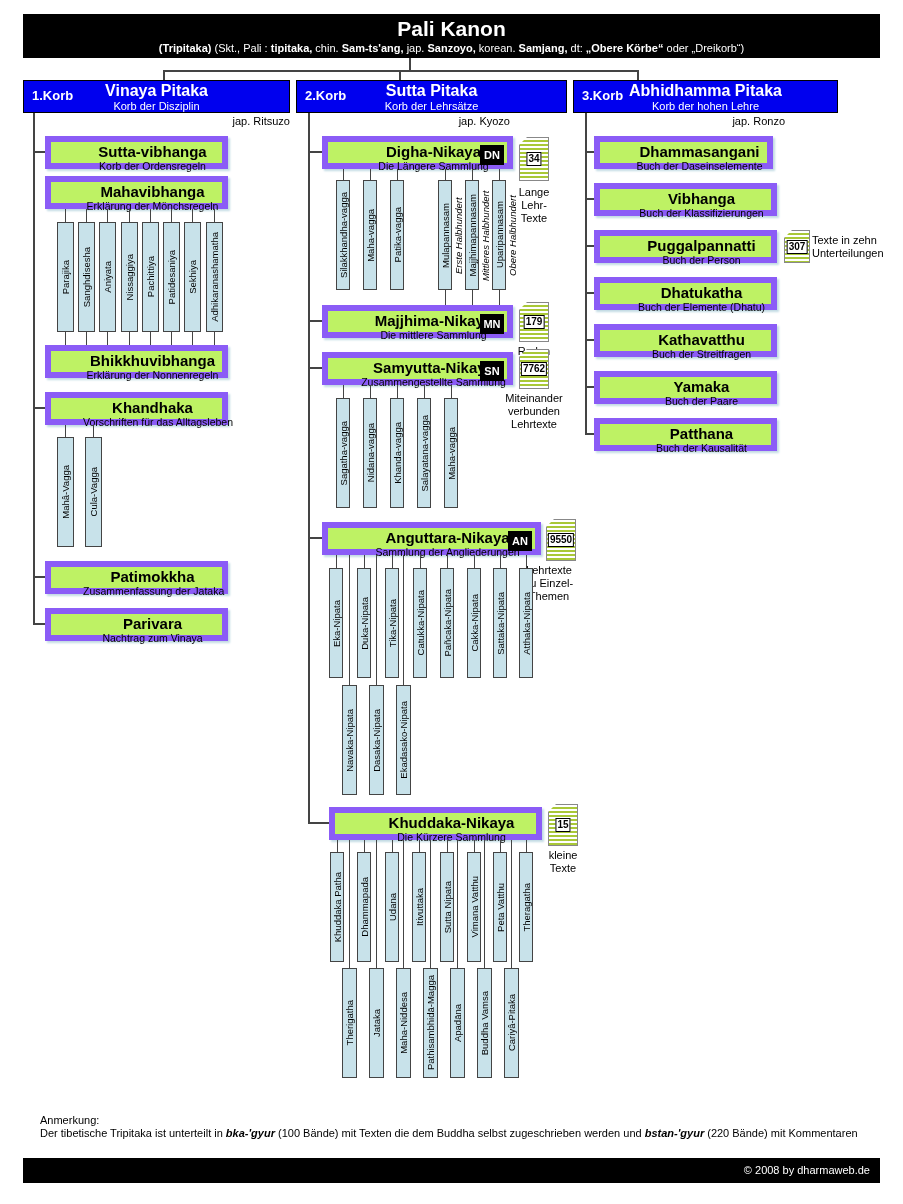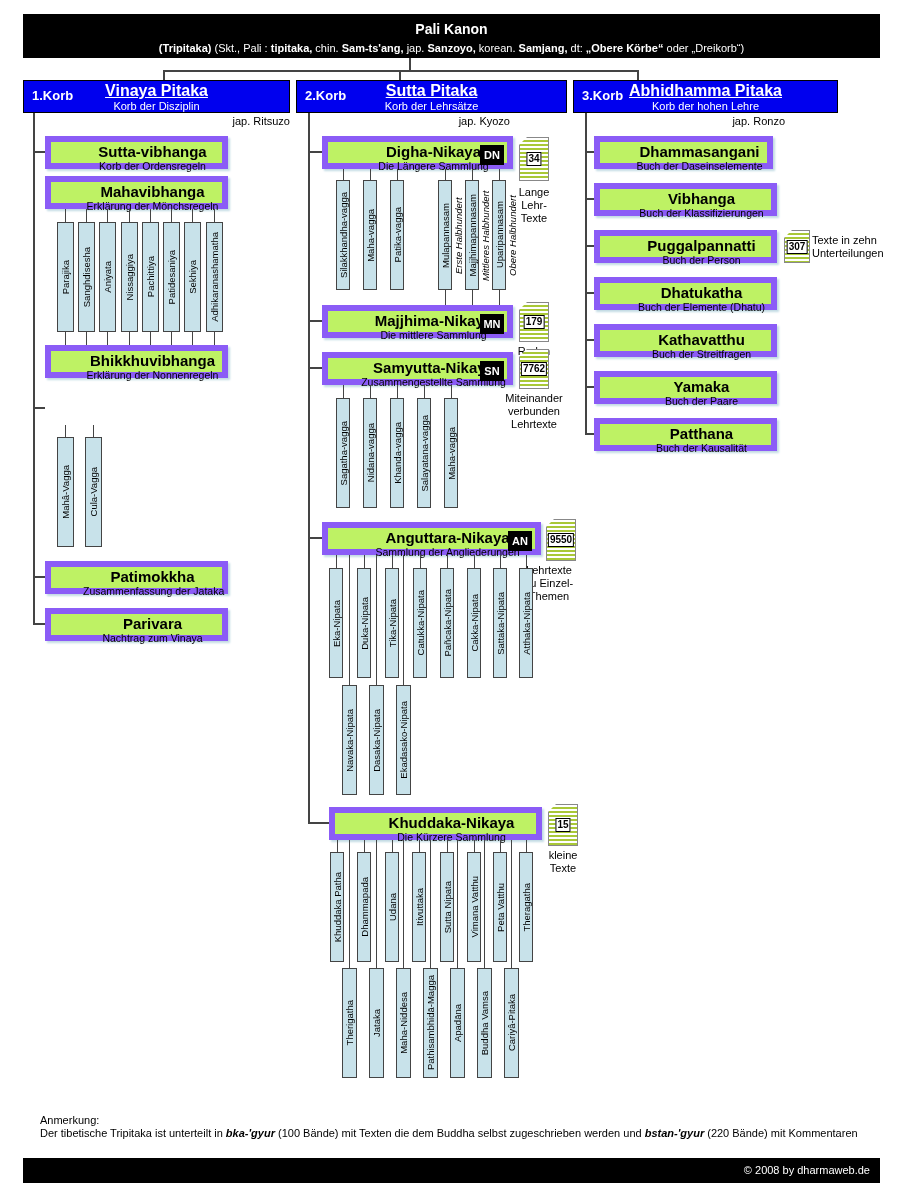--- a/index.html
+++ b/index.html
@@ -1,26 +1,26 @@
 <!DOCTYPE html>
 <html><head>
 <meta charset="utf-8">
 <style>
   * { box-sizing: border-box; margin: 0; padding: 0; }
   body { font-family: "Liberation Sans", sans-serif; background: #fff; }
   #canvas { position: relative; width: 903px; height: 1204px; background: #fff; overflow: hidden; }
   .abs { position: absolute; }
   .titlebar { background: #000; color: #fff; text-align: center; border: 1px solid #000; }
-  .title-main { font-size: 14px; font-weight: bold; line-height: 26px; padding-top: 1px; }
+  .title-main { font-size: 21px; font-weight: bold; line-height: 26px; padding-top: 1px; }
   .title-sub  { font-size: 11px; line-height: 13px; }
   .seg-b { font-weight: bold; }
   .seg-bi { font-weight: bold; font-style: italic; }
   .hdr { background: #0000EE; color: #fff; border: 1px solid #000; }
   .hdr-korb { position: absolute; left: 8px; top: 7px; font-size: 13px; font-weight: bold; }
-  .hdr-title { text-align: center; font-size: 16px; font-weight: bold; line-height: 18px; margin-top: 1px; text-decoration: underline; }
+  .hdr-title { text-align: center; font-size: 16px; font-weight: bold; line-height: 18px; margin-top: 1px; }
   .hdr-sub { text-align: center; font-size: 11px; line-height: 12px; }
   .jap { font-size: 11px; color: #000; text-align: right; }
   .nbox { background: #bef264; border: 6px solid #8b5cf6; text-align: center;
           box-shadow: 2px 2px 2px #c2dbe4; padding-left: 32px; }
   .nbox-title { font-size: 15px; font-weight: bold; line-height: 17px; margin-top: 1px; white-space: nowrap; }
   .nbox-sub { font-size: 10.5px; line-height: 12px; white-space: nowrap; }
   .badge { position: absolute; right: 3px; top: 3px; width: 24px; height: 20px;
            background: #000; color: #fff; font-weight: bold; font-size: 11px;
            border-radius: 0; text-align: center; line-height: 20px; }
   .bar { background: #C8E2EA; border: 1px solid #444; display: flex;
@@ -85,20 +85,24 @@
       <div class="nbox-sub">Korb der Ordensregeln</div>
     </div>
     <div class="nbox abs" style="left: 45px; top: 176px; width: 183px; height: 33px;">
       <div class="nbox-title">Mahavibhanga</div>
       <div class="nbox-sub">Erklärung der Mönchsregeln</div>
     </div>
     <div class="nbox abs" style="left: 45px; top: 345px; width: 183px; height: 33px;">
       <div class="nbox-title">Bhikkhuvibhanga</div>
       <div class="nbox-sub">Erklärung der Nonnenregeln</div>
     </div>
+    <div class="nbox abs" style="left: 45px; top: 392px; width: 183px; height: 33px;">
+      <div class="nbox-title">Khandhaka</div>
+      <div class="nbox-sub">Vorschriften für das Alltagsleben</div>
+    </div>
     <div class="nbox abs" style="left: 45px; top: 561px; width: 183px; height: 33px;">
       <div class="nbox-title">Patimokkha</div>
       <div class="nbox-sub">Zusammenfassung der Jataka</div>
     </div>
     <div class="nbox abs" style="left: 45px; top: 608px; width: 183px; height: 33px;">
       <div class="nbox-title">Parivara</div>
       <div class="nbox-sub">Nachtrag zum Vinaya</div>
     </div>
     <div class="cline" style="left: 65px; top: 209px; width: 1px; height: 13px;"></div>
     <div class="cline" style="left: 65px; top: 332px; width: 1px; height: 13px;"></div>

